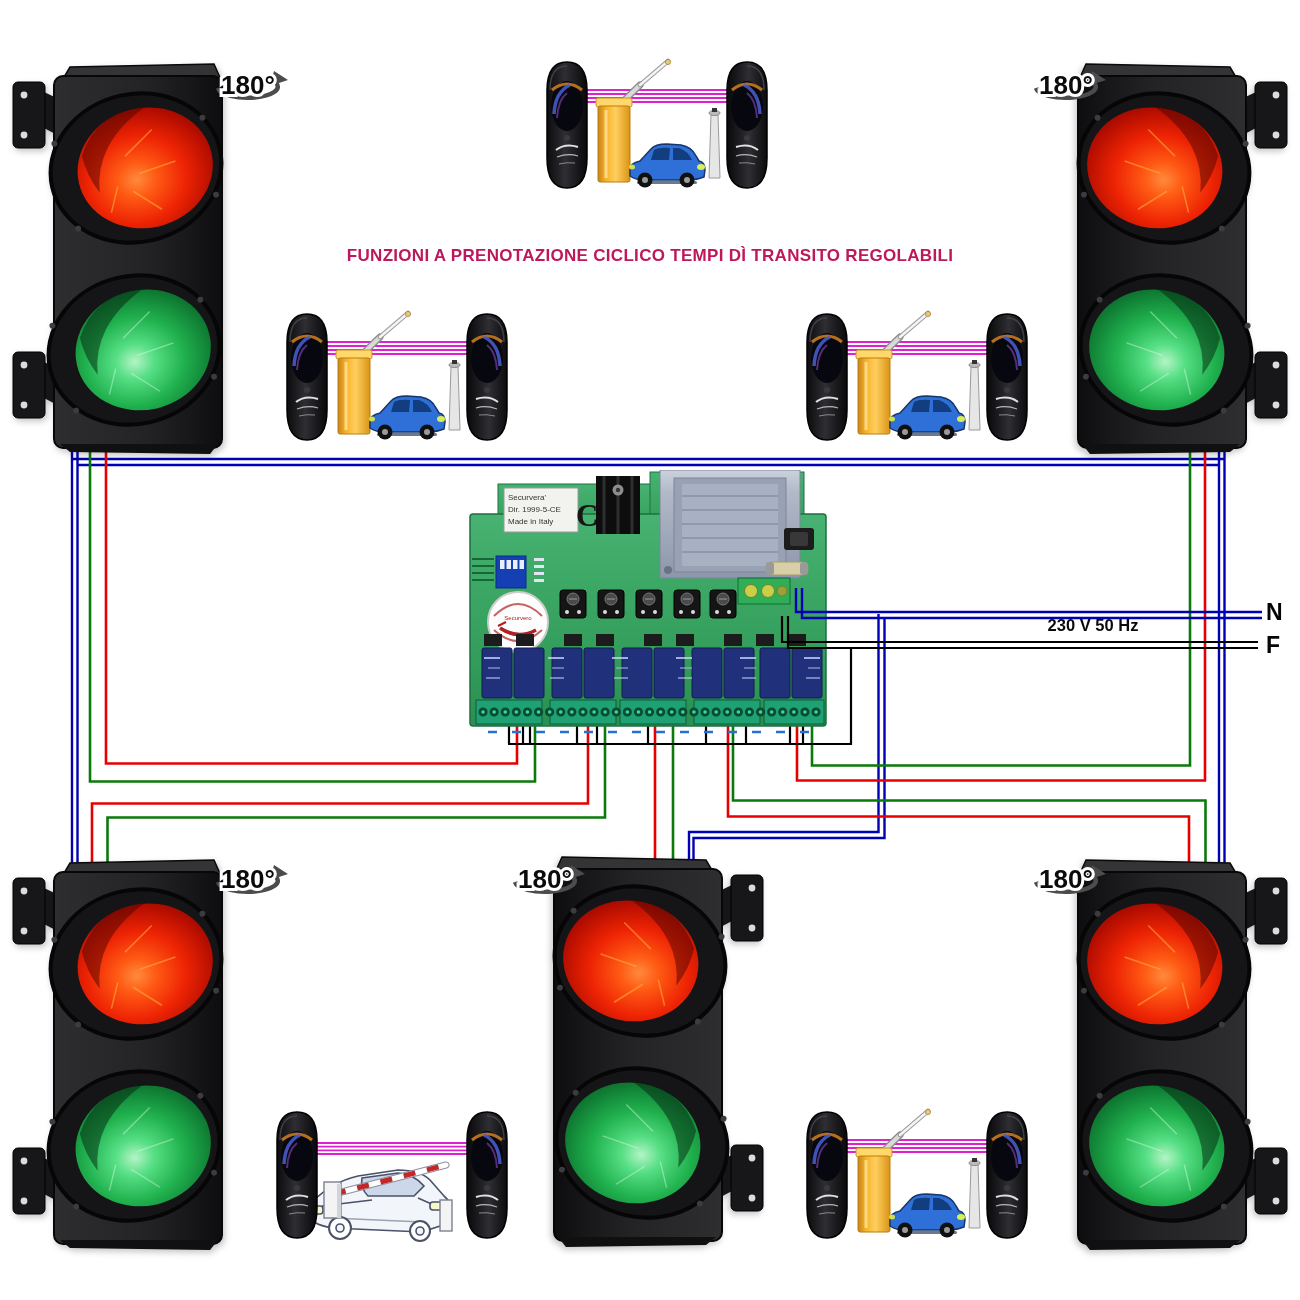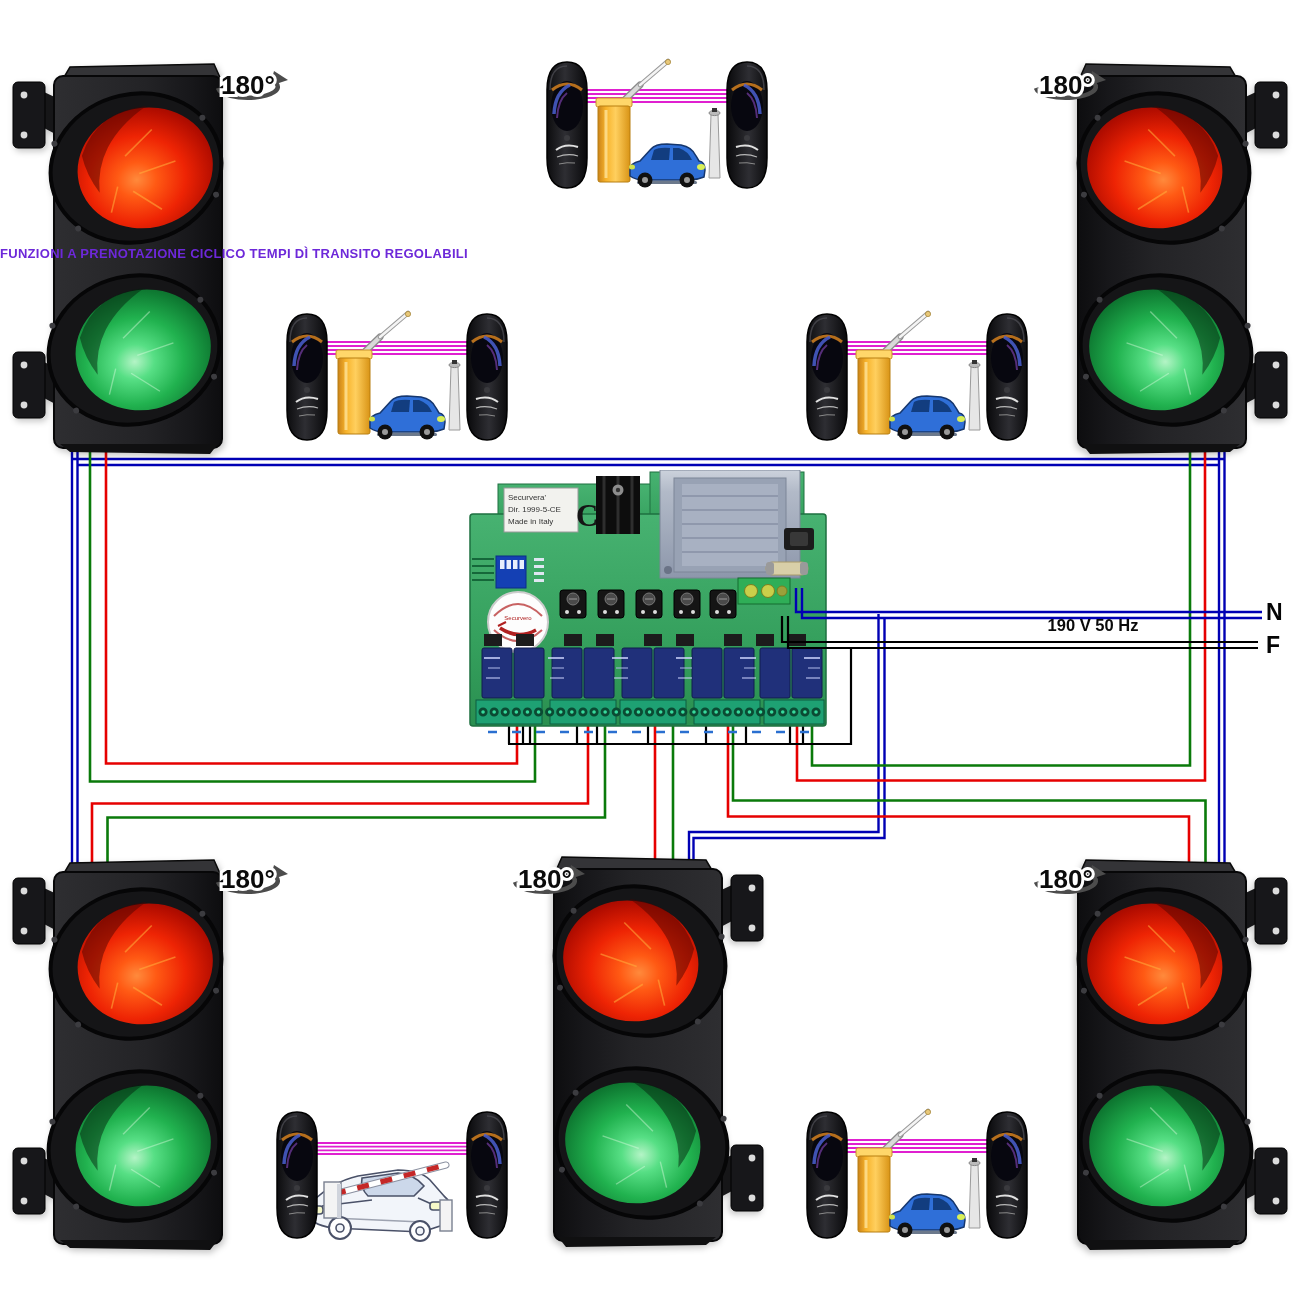--- a/index.html
+++ b/index.html
@@ -2,22 +2,22 @@
 <html><head>
 <meta charset="utf-8">
 <style>
   html,body{margin:0;padding:0;background:#fff;}
   #canvas{position:relative;width:1300px;height:1300px;background:#ffffff;overflow:hidden;
           font-family:"Liberation Sans",sans-serif;border-radius:6px;}
   .abs{position:absolute;}
   .z1{z-index:1;} .z2{z-index:2;} .z3{z-index:3;} .z4{z-index:4;}
   .flip{transform:scaleX(-1);}
   .light{filter:drop-shadow(2px 3px 3px rgba(0,0,0,.22));}
-  #title{left:0;right:0;top:246px;font-size:13px;font-weight:bold;
-         letter-spacing:.3px;color:#6d28d9;}
+  #title{left:0;right:0;top:246px;text-align:center;font-size:17px;font-weight:bold;
+         letter-spacing:.3px;color:#be185d;}
   .wUnder,.wOver{left:0;top:0;}
   .wire{fill:none;}
   .wRed{stroke:#e60000;stroke-width:2.6;}
   .wGreen{stroke:#0a7a0a;stroke-width:2.6;}
   .wBlue{stroke:#0000b4;stroke-width:2.4;}
   .wBlack{stroke:#000000;stroke-width:2.2;}
   #voltLabel{left:1018px;top:616px;width:150px;text-align:center;font-size:16.5px;font-weight:bold;color:#0a0a0a;}
   .termLabel{font-size:23px;font-weight:bold;color:#050505;line-height:1;}
   #nLabel{left:1266px;top:601px;}
   #fLabel{left:1266px;top:634px;}
@@ -471,17 +471,17 @@
       <path d="M796,588 V612 H1262"></path>
         <path d="M802,588 V618 H1262"></path>
     </g>
     <g class="wire wBlack" fill="none">
       <path d="M782,616 V642 H1258"></path>
         <path d="M788,616 V648 H1258"></path>
       <path d="M851,648 V744 H508"></path>
     </g>
   </svg>
 
-  <div class="abs z4" id="voltLabel">190 V 50 Hz</div>
+  <div class="abs z4" id="voltLabel">230 V 50 Hz</div>
   <div class="abs z4 termLabel" id="nLabel">N</div>
   <div class="abs z4 termLabel" id="fLabel">F</div>
 
 </div>
 
 </body></html>

